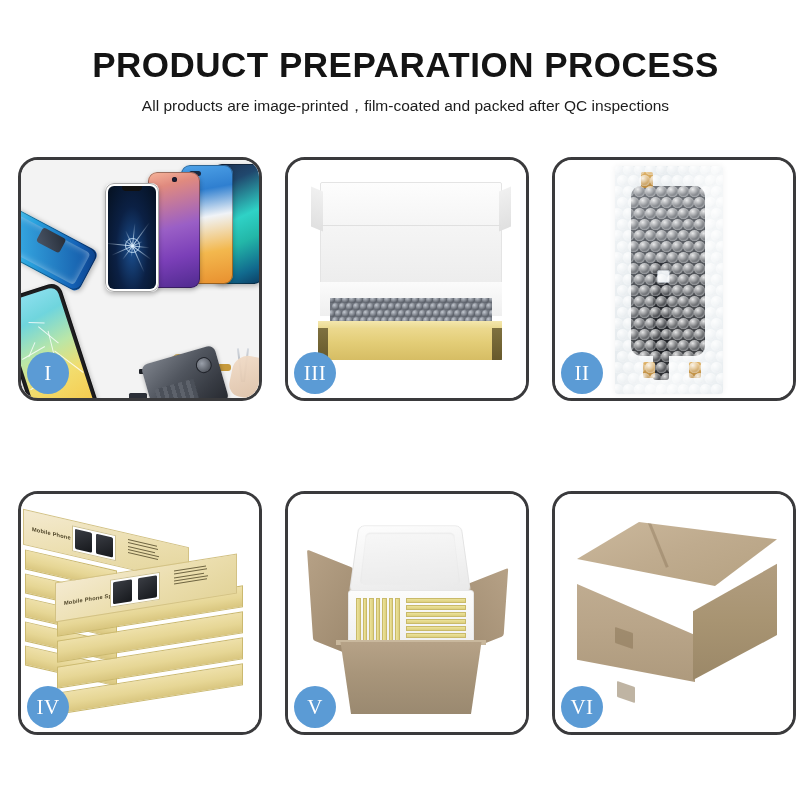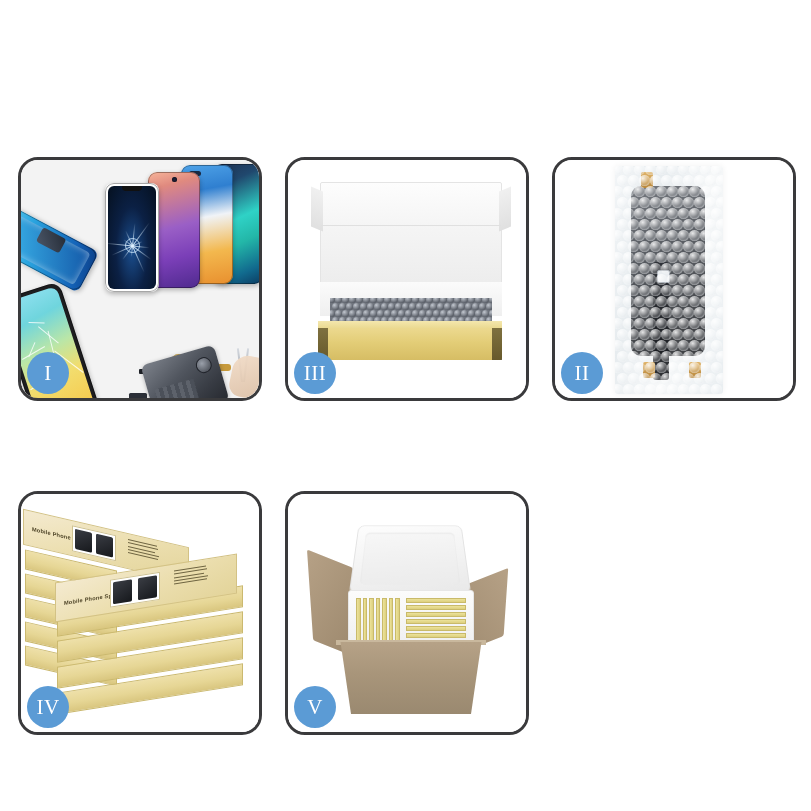--- a/index.html
+++ b/index.html
@@ -552,20 +552,24 @@
     position:absolute;
     background: rgba(139,118,88,.55);
     border-radius:1px;
   }
 </style>
 </head>
 <body>
 
 <div id="page">
 
+  <div id="header">
+    <div id="title">PRODUCT PREPARATION PROCESS</div>
+    <div id="subtitle">All products are image-printed，film-coated and packed after QC inspections</div>
+  </div>
 
   <div id="grid">
 
     <div class="panel p1">
       <div class="scene">
 
         <div class="ph ph-blue">
           <div class="ph-blue-inner"></div>
           <div class="ph-blue-chip"></div>
         </div>
@@ -1105,15 +1109,28 @@
             <div class="ybox-h"></div>
             <div class="ybox-h"></div>
             <div class="ybox-h"></div>
           </div>
         <div class="carton-lipline"></div>
         <div class="carton-body"></div>
       </div>
       <div class="badge">V</div>
     </div>
 
+    <div class="panel p6">
+      <div class="scene">
+        <div class="c6-top"></div>
+        <div class="c6-top-seam">
+          <i></i>
+        </div>
+        <div class="c6-left"></div>
+        <div class="c6-right"></div>
+        <div class="c6-tape" style="left:60px;top:136px;width:18px;height:16px;transform:skewY(19deg);"></div>
+        <div class="c6-tape" style="left:62px;top:190px;width:18px;height:16px;transform:skewY(19deg);"></div>
+      </div>
+      <div class="badge">VI</div>
+    </div>
 
   </div>
 </div>
 
 </body></html>

